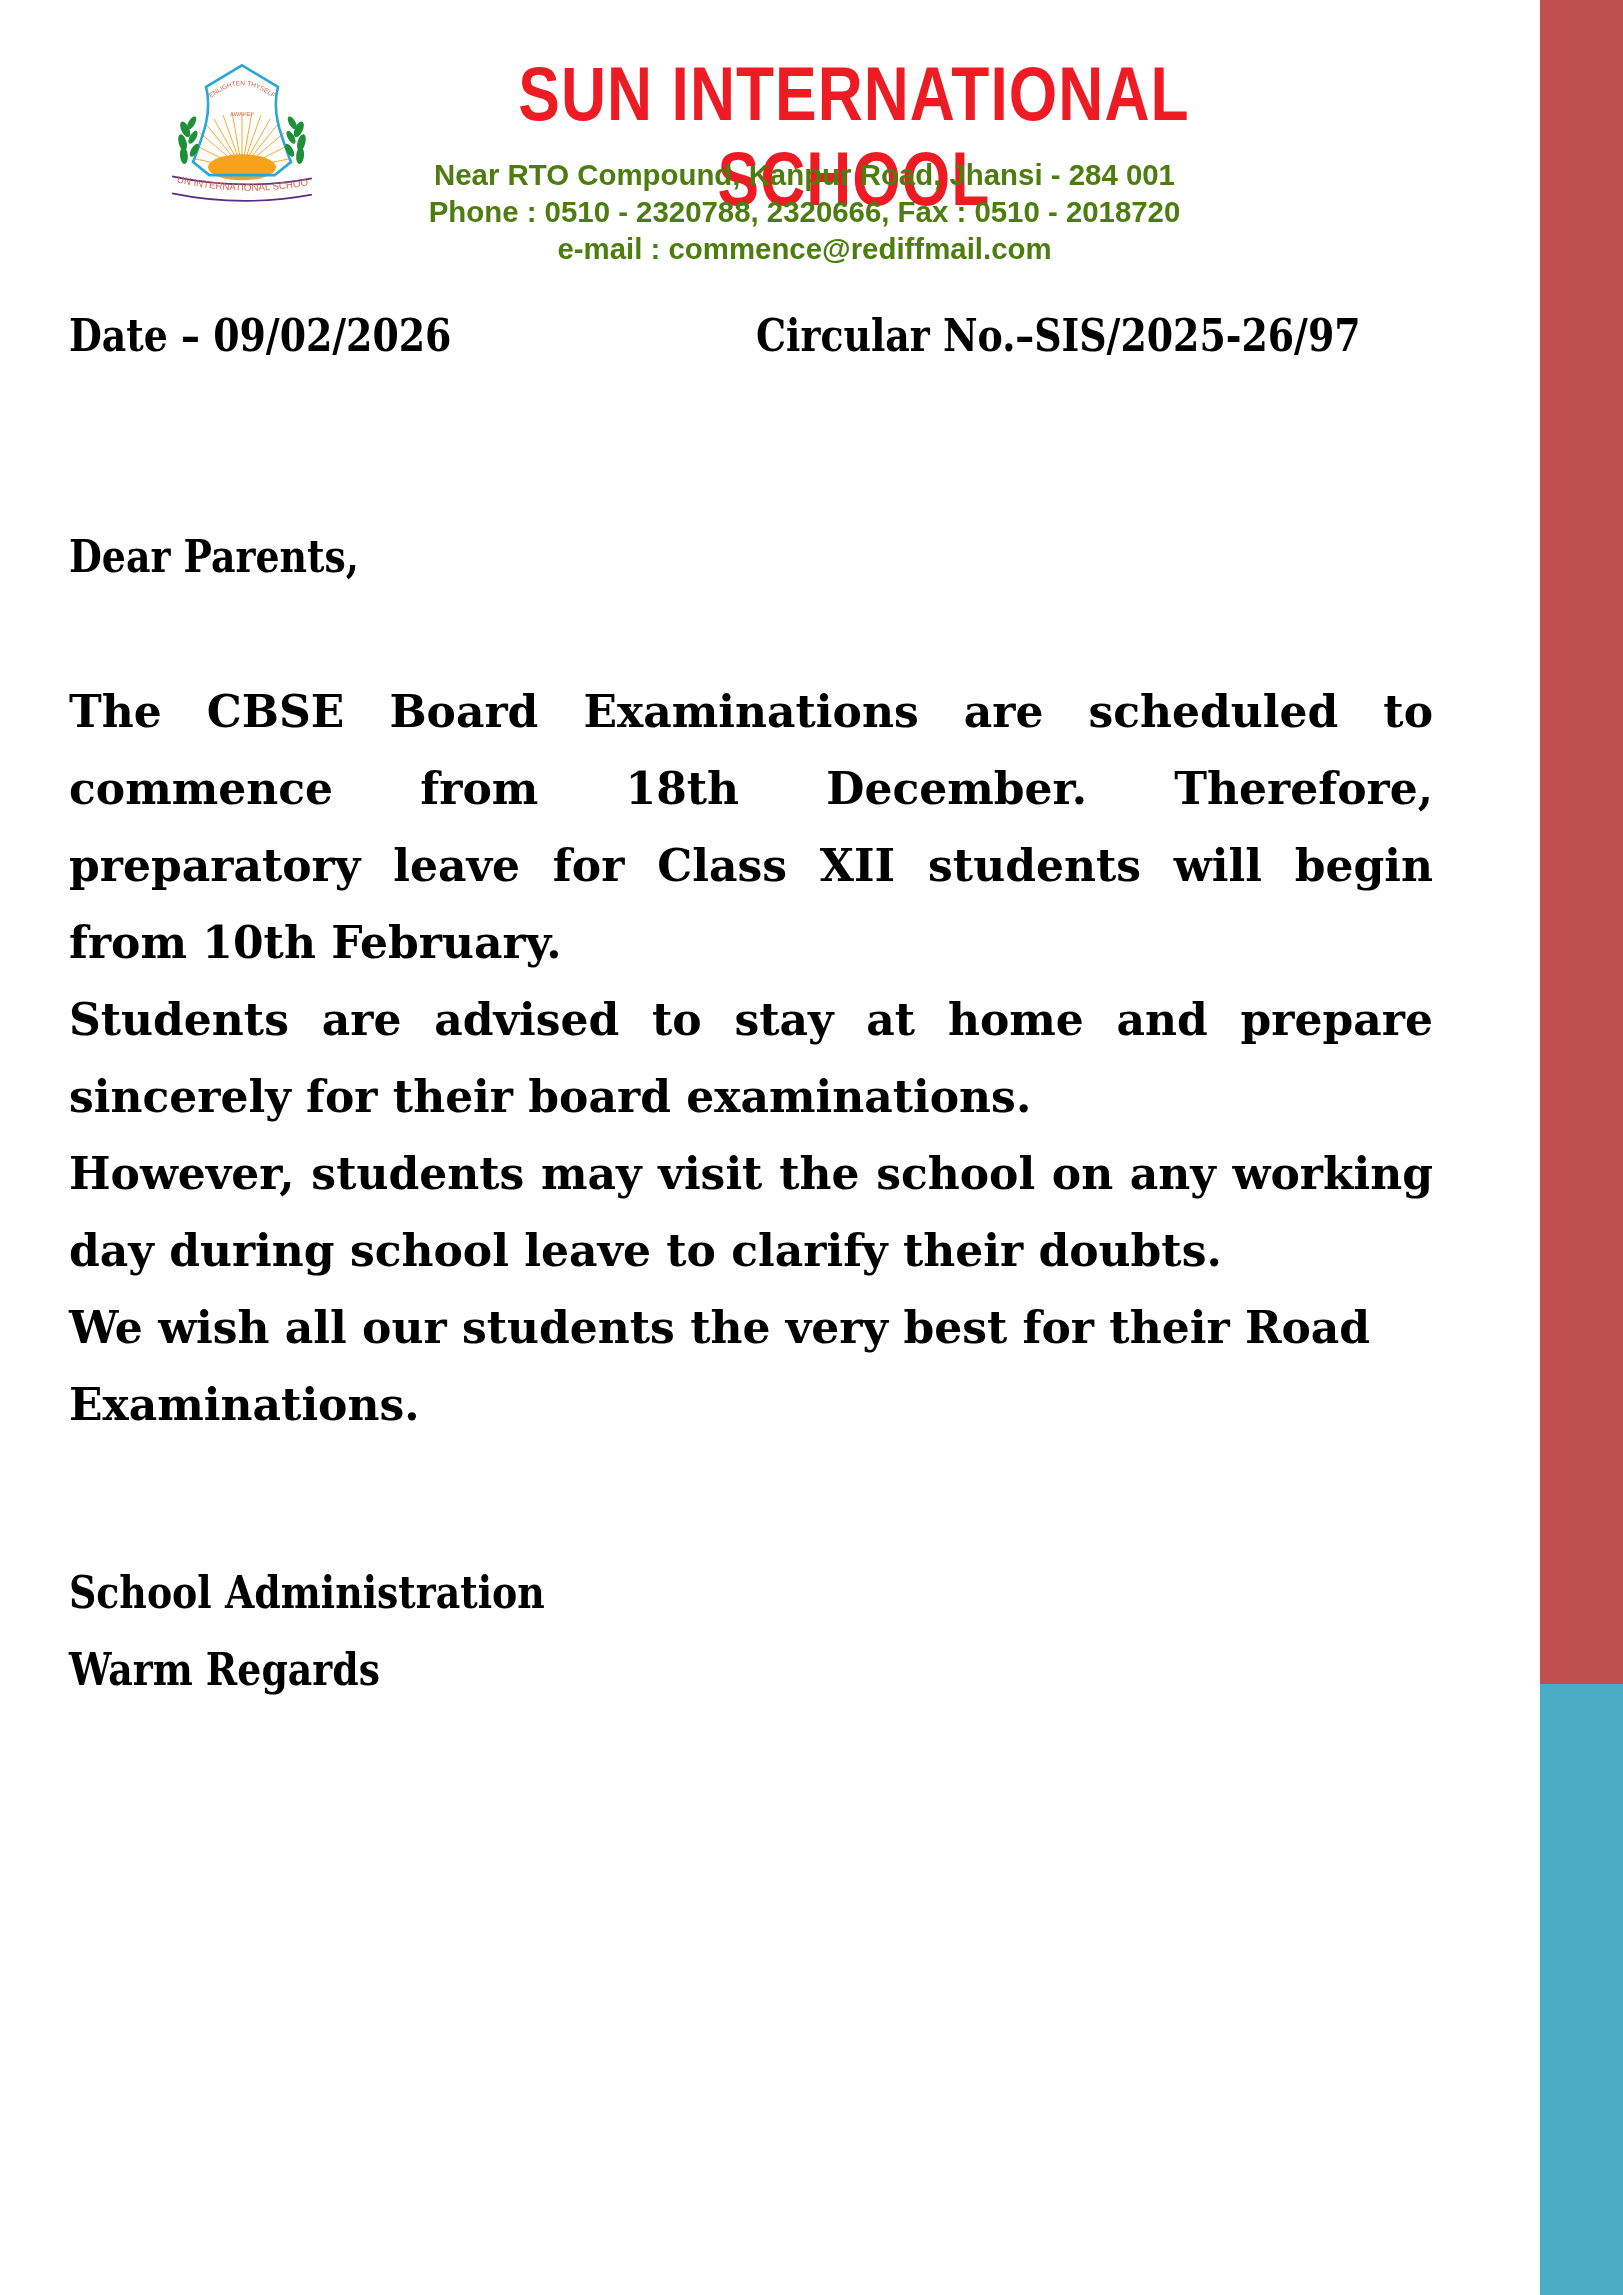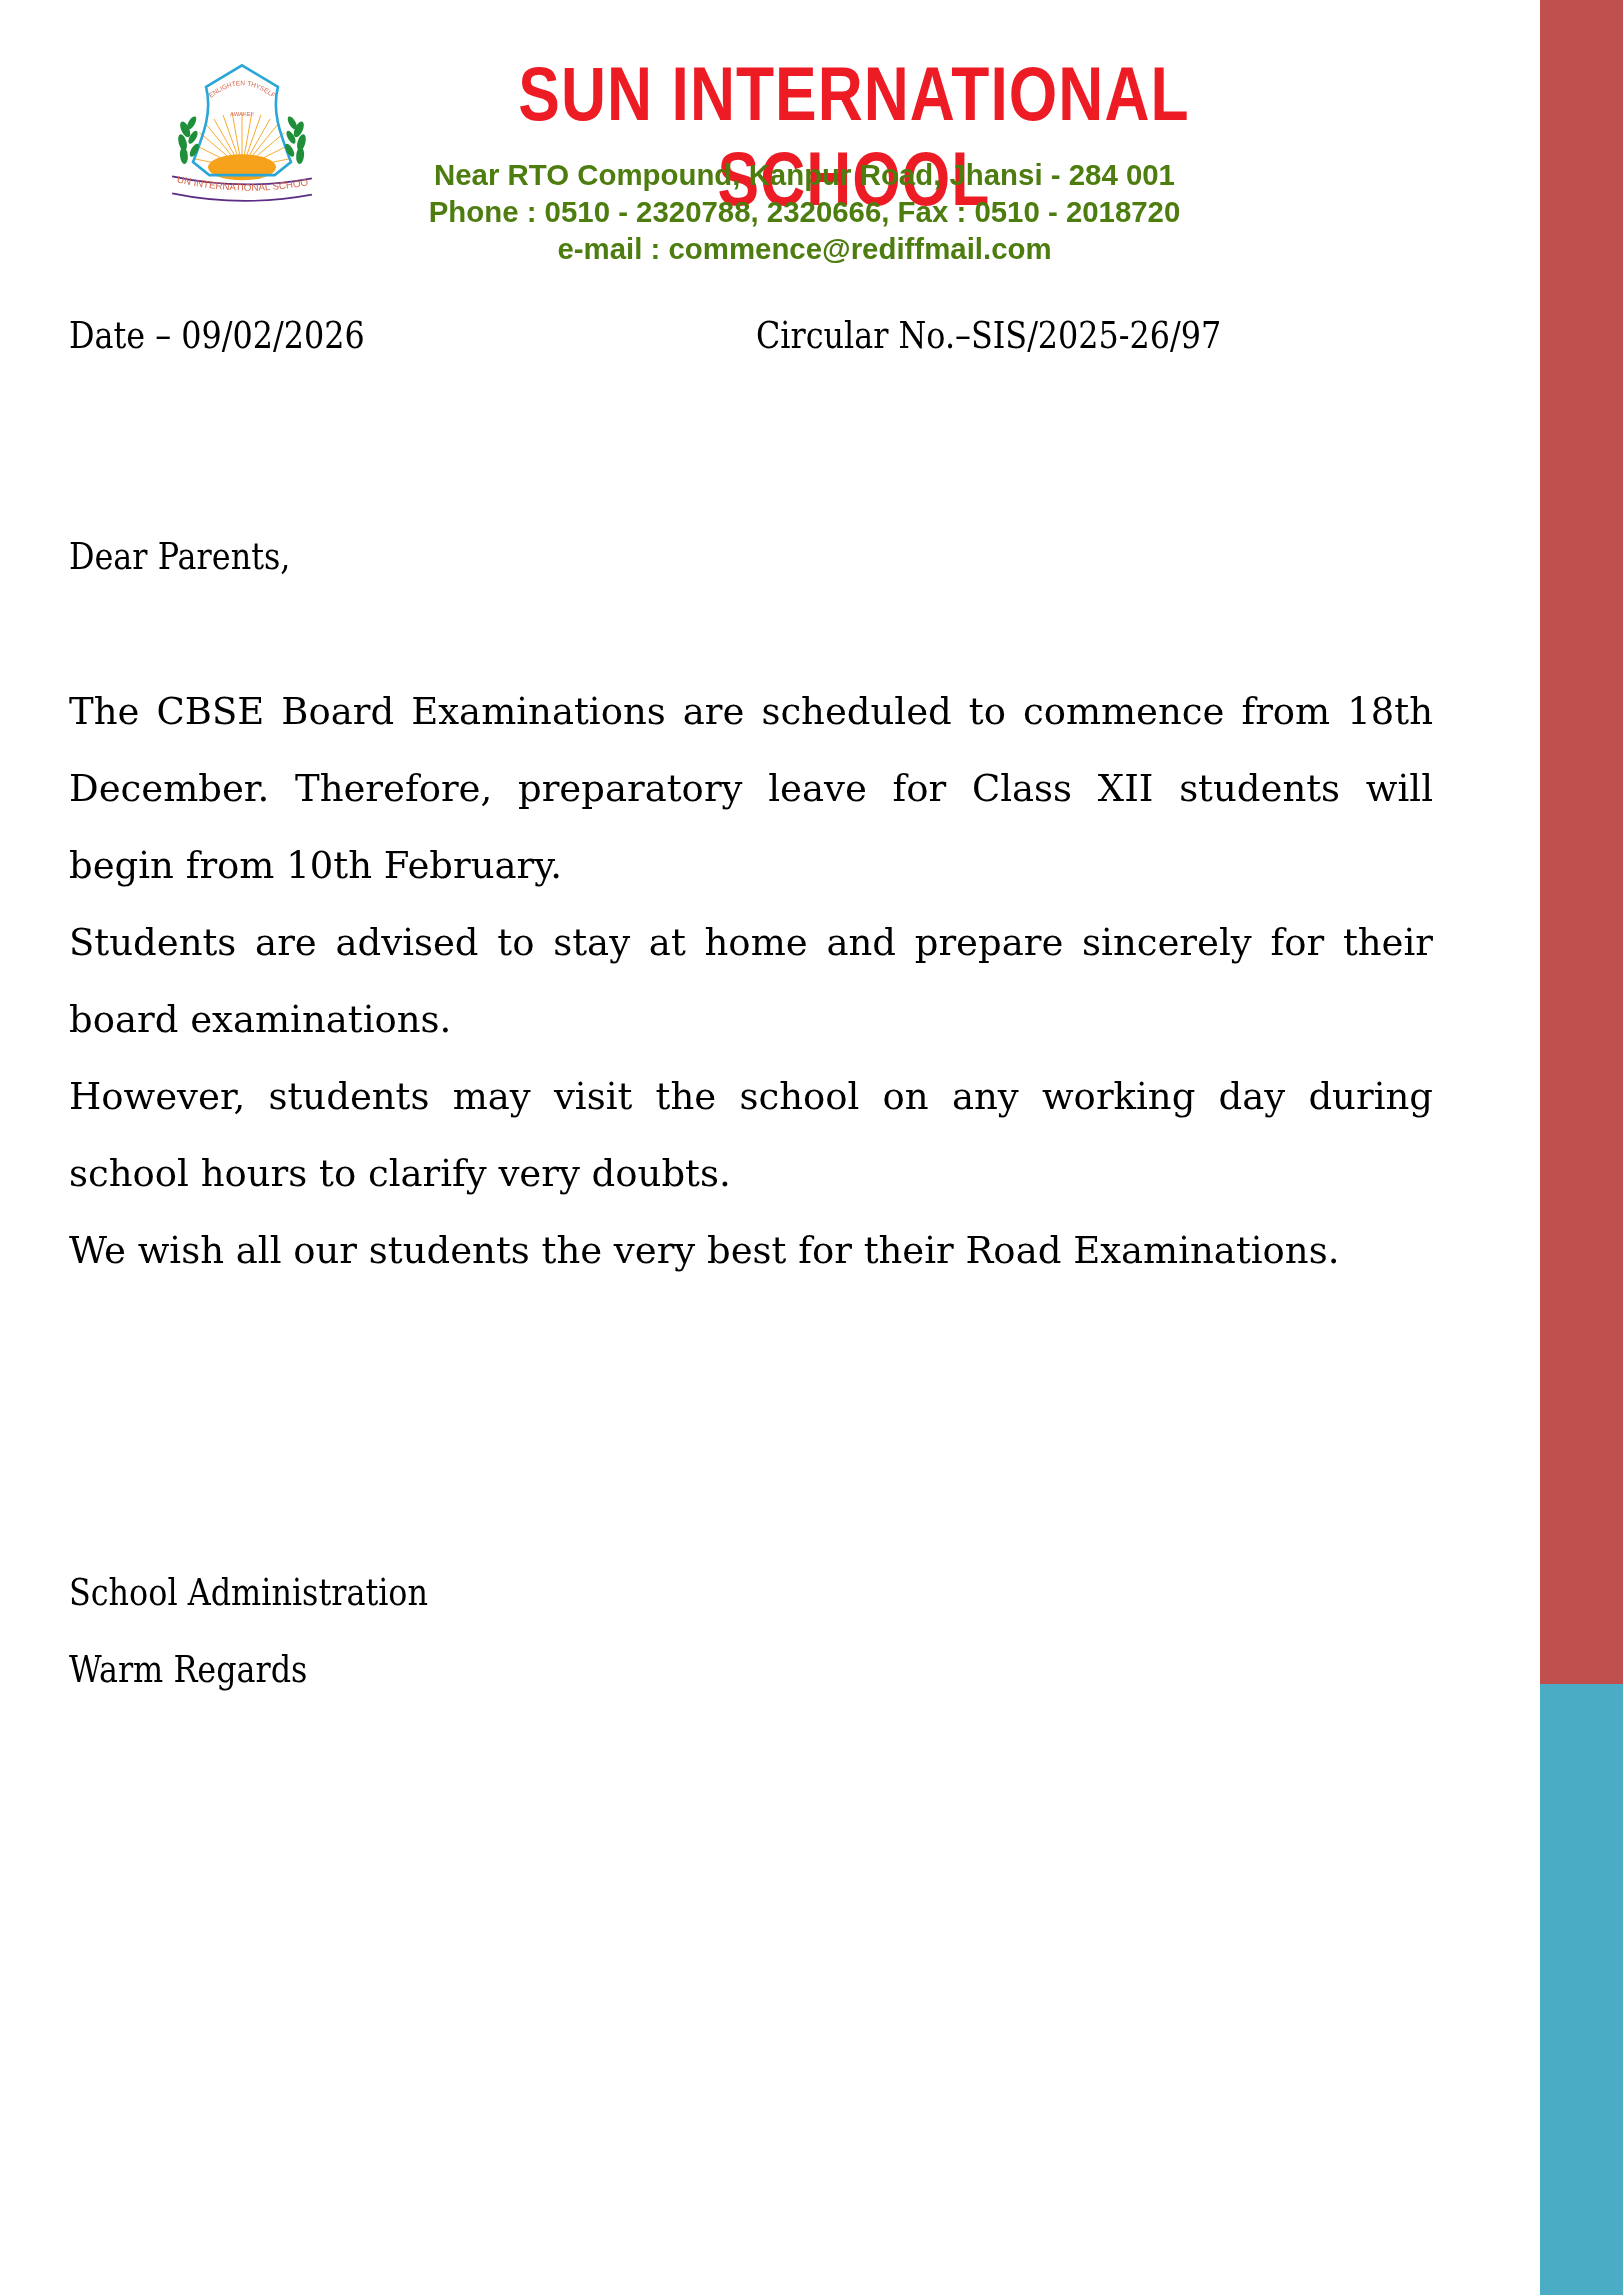--- a/index.html
+++ b/index.html
@@ -45,21 +45,21 @@
       font-size: 29.4px;
       line-height: 37px;
     }
     .contact div { white-space: nowrap; }
     .meta-row {
       position: absolute; top: 306px; left: 69px; width: 1374px; height: 59px;
       font-size: 38px; line-height: 59px;
     }
     .date { position: absolute; left: 0; top: 0; white-space: nowrap; }
     .circular { position: absolute; left: 687px; top: 0; white-space: nowrap; }
-    .text { font-size: 37px; }
+    .text { font-size: 44px; font-weight: bold; }
     .salutation {
       position: absolute; left: 69px; top: 527px; line-height: 59px; white-space: nowrap;
     }
     .body {
       position: absolute; left: 69px; top: 673px; width: 1364px;
       line-height: 77px; text-align: justify;
     }
     .body p { margin: 0; }
     .closing {
       position: absolute; left: 69px; top: 1554px; line-height: 77px;
@@ -140,21 +140,21 @@
 <div class="meta-row text">
   <span class="date"><span class="condensed">Date – 09/02/2026</span></span>
   <span class="circular"><span class="condensed">Circular No.–SIS/2025-26/97</span></span>
 </div>
 
 <div class="salutation text"><span class="condensed">Dear Parents,</span></div>
 
 <div class="body text">
   <p>The CBSE Board Examinations are scheduled to commence from 18th December. Therefore, preparatory leave for Class XII students will begin from 10th February.</p>
   <p>Students are advised to stay at home and prepare sincerely for their board examinations.</p>
-  <p>However, students may visit the school on any working day during school hours to clarify very doubts.</p>
+  <p>However, students may visit the school on any working day during school leave to clarify their doubts.</p>
   <p style="text-align:left">We wish all our students the very best for their Road Examinations.</p>
 </div>
 
 <div class="closing text">
   <div><span class="condensed">School Administration</span></div>
   <div><span class="condensed">Warm Regards</span></div>
 </div>
 
 
 </body></html>

